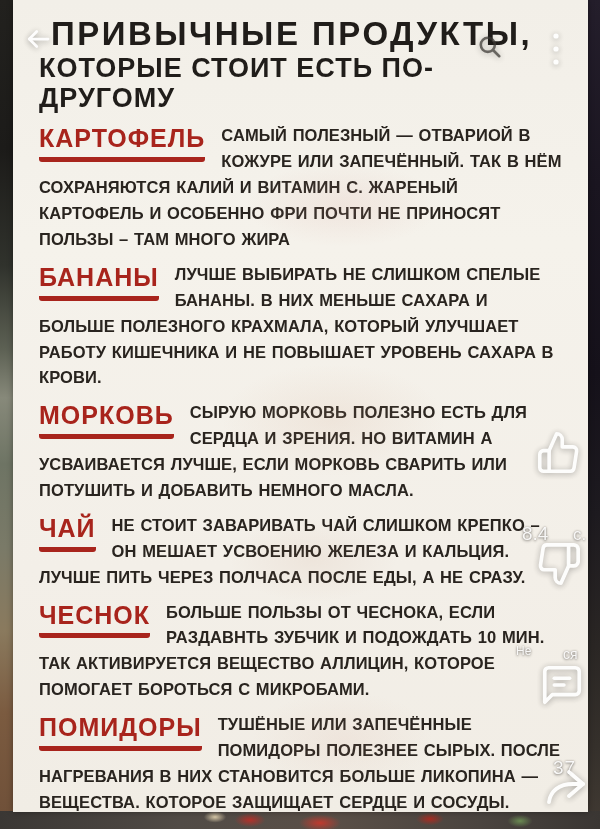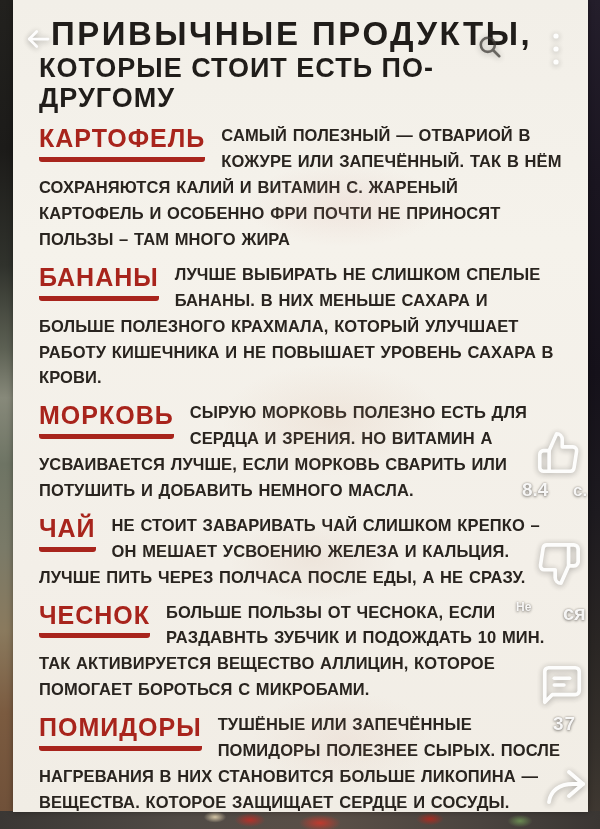--- a/index.html
+++ b/index.html
@@ -67,33 +67,33 @@
   
   .watermark{position:absolute;left:165px;top:628px;width:370px;height:92px;pointer-events:none;filter:blur(3px);opacity:.5;}
   .watermark span{position:absolute;border-radius:12px;background:rgba(152,44,32,.45);box-shadow:0 0 0 2px rgba(255,255,255,.25);}
   .wm1{left:8px;top:14px;width:300px;height:26px;transform:rotate(-3deg);}
   .wm2{left:60px;top:48px;width:280px;height:26px;transform:rotate(-2deg);}
   .wm3{left:330px;top:20px;width:30px;height:52px;transform:rotate(8deg);}
   
   .ov{position:absolute;z-index:6;}
   .ov svg{display:block;filter:drop-shadow(0 1px 3px rgba(0,0,0,.35));}
   .ov-label{
-    color:rgba(255,255,255,.92);font-weight:700;
+    color:rgba(255,255,255,.92);font-weight:400;
     text-shadow:0 1px 3px rgba(0,0,0,.4), 0 0 2px rgba(120,110,100,.6);
-    z-index:6;position:absolute;
+    z-index:6;position:absolute;margin-top:44px;
   }
   .back-btn{left:22px;top:24px;cursor:pointer;}
   .search-btn{left:477px;top:34px;cursor:pointer;opacity:.75;}
   .menu-btn{left:549px;top:30px;cursor:pointer;}
   .like-btn{left:536px;top:430px;cursor:pointer;opacity:.9;}
   .like-count{left:522px;top:479px;font-size:19px;}
   .like-suffix{left:573px;top:481px;font-size:17px;}
   .dislike-btn{left:536px;top:541px;cursor:pointer;opacity:.9;}
   .dislike-l{left:516px;top:600px;font-size:12px;}
-  .dislike-r{left:563px;top:602px;font-size:20px;}
+  .dislike-r{left:563px;top:602px;font-size:14px;}
   .comment-btn{left:539px;top:662px;cursor:pointer;opacity:.9;}
   .comment-count{left:553px;top:713px;font-size:19px;letter-spacing:1px;}
   .share-btn{left:542px;top:762px;cursor:pointer;opacity:.9;}
 </style>
 </head>
 <body>
 
 <div class="edge-left"></div>
 <div class="edge-right"></div>
 <div class="photo-strip"></div>

